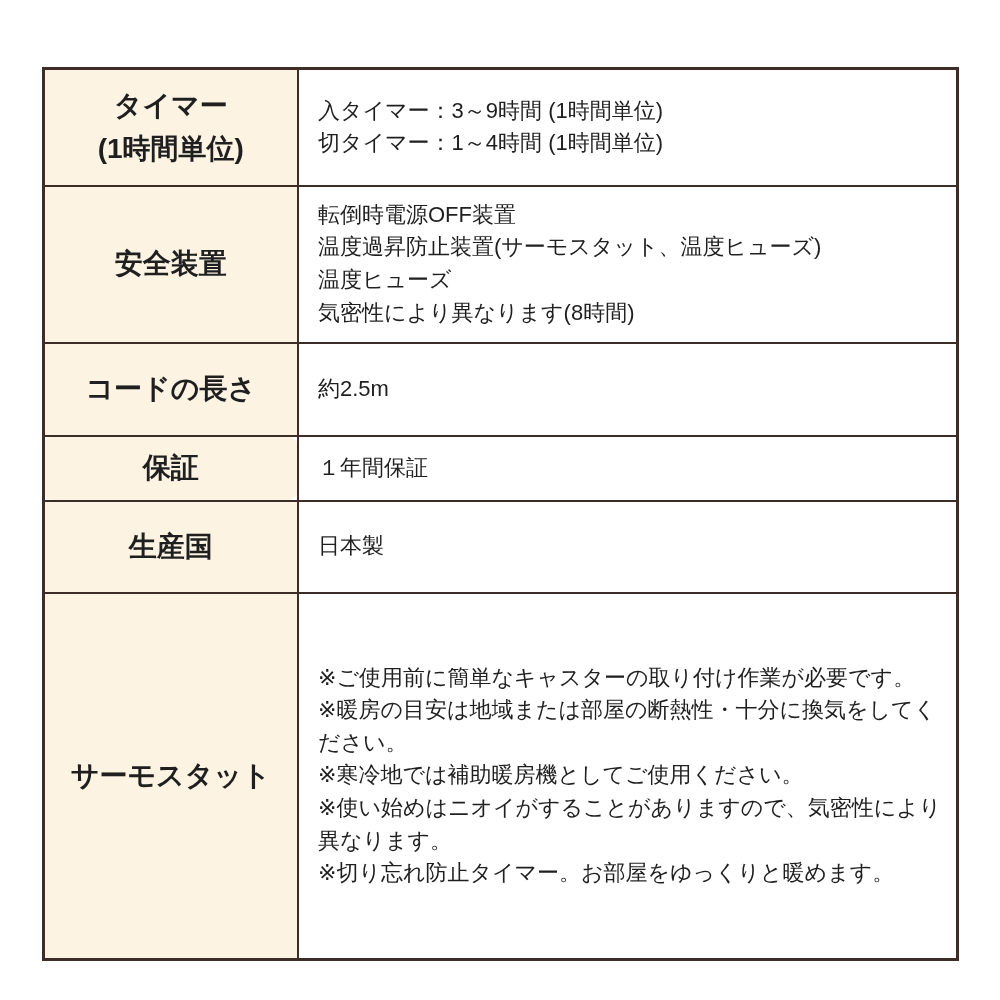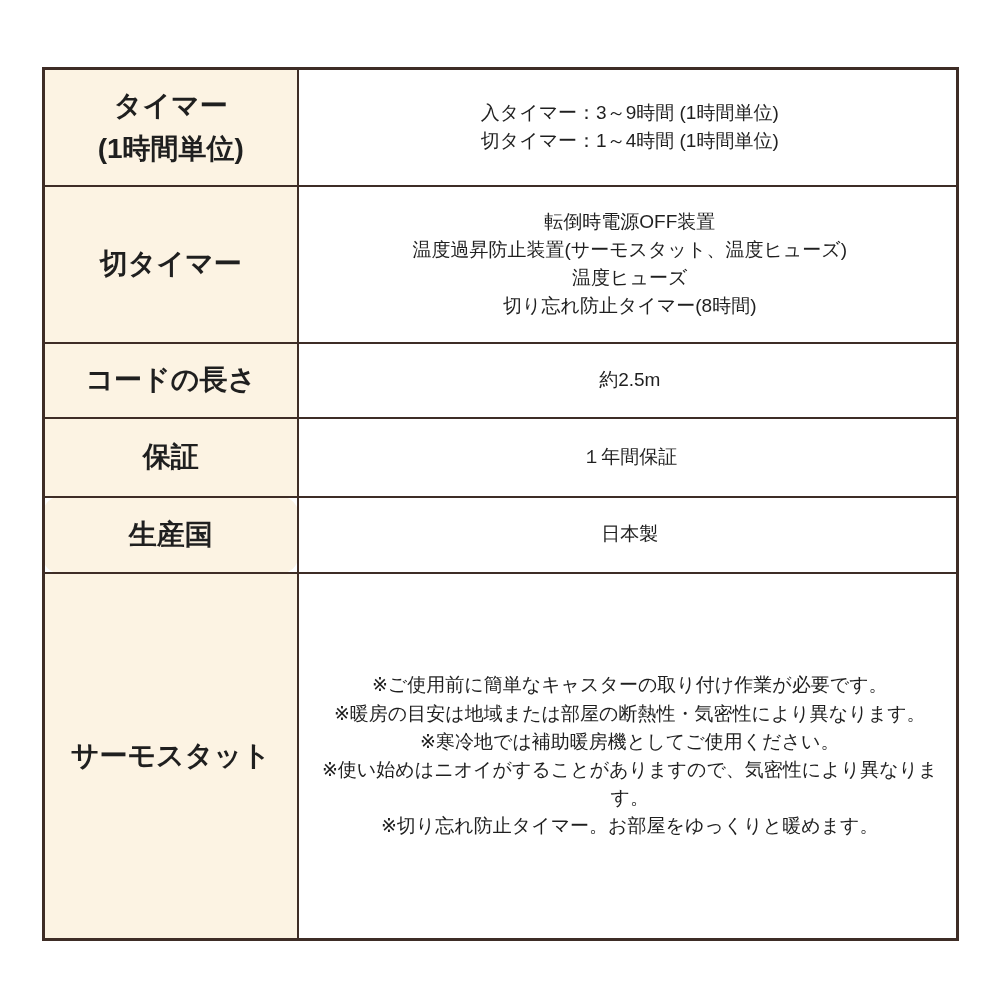--- a/index.html
+++ b/index.html
@@ -32,32 +32,32 @@
     width:255px;
     background:var(--label-bg);
     font-size:28px;
     font-weight:600;
     text-align:center;
     line-height:1.55;
     padding:8px 6px;
   }
   .spec-table td{
     background:var(--value-bg);
-    font-size:19px;
+    font-size:22px;
     font-weight:400;
-    text-align:center;
+    text-align:left;
     line-height:1.48;
     padding:10px 14px 10px 19px;
   }
   
   .row-timer   th,.row-timer   td{height:117px;}
   .row-safety  th,.row-safety  td{height:157px;margin-left:12px;}
-  .row-cord    th,.row-cord    td{height:75px;}
-  .row-warranty th,.row-warranty td{height:79px;}
-  .row-country th,.row-country td{height:76px;border-radius:16px;}
+  .row-cord    th,.row-cord    td{height:93px;}
+  .row-warranty th,.row-warranty td{height:65px;border-radius:12px;}
+  .row-country th,.row-country td{height:92px;}
   .row-notes   th,.row-notes   td{height:367px;}
 </style>
 </head>
 <body>
 
 <table class="spec-table">
   <tbody>
 
     <tr class="row-timer">
       <th>
@@ -65,27 +65,27 @@
         <div>(1時間単位)</div>
       </th>
       <td>
         <div>入タイマー：3～9時間 (1時間単位)</div>
         <div>切タイマー：1～4時間 (1時間単位)</div>
       </td>
     </tr>
 
     <tr class="row-safety">
       <th>
-        <div>切タイマー</div>
+        <div>安全装置</div>
       </th>
       <td>
         <div>転倒時電源OFF装置</div>
         <div>温度過昇防止装置(サーモスタット、温度ヒューズ)</div>
         <div>温度ヒューズ</div>
-        <div>切り忘れ防止タイマー(8時間)</div>
+        <div>気密性により異なります(8時間)</div>
       </td>
     </tr>
 
     <tr class="row-cord">
       <th>
         <div>コードの長さ</div>
       </th>
       <td>
         <div>約2.5m</div>
       </td>
@@ -108,21 +108,21 @@
         <div>日本製</div>
       </td>
     </tr>
 
     <tr class="row-notes">
       <th>
         <div>サーモスタット</div>
       </th>
       <td>
         <div>※ご使用前に簡単なキャスターの取り付け作業が必要です。</div>
-        <div>※暖房の目安は地域または部屋の断熱性・気密性により異なります。</div>
+        <div>※暖房の目安は地域または部屋の断熱性・十分に換気をしてください。</div>
         <div>※寒冷地では補助暖房機としてご使用ください。</div>
         <div>※使い始めはニオイがすることがありますので、気密性により異なります。</div>
         <div>※切り忘れ防止タイマー。お部屋をゆっくりと暖めます。</div>
       </td>
     </tr>
 
   </tbody>
 </table>
 
 </body></html>

